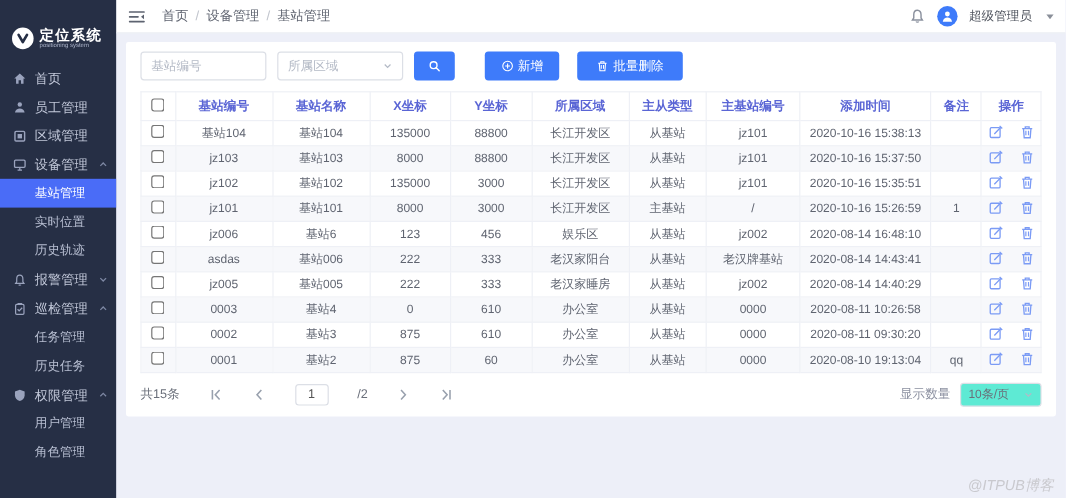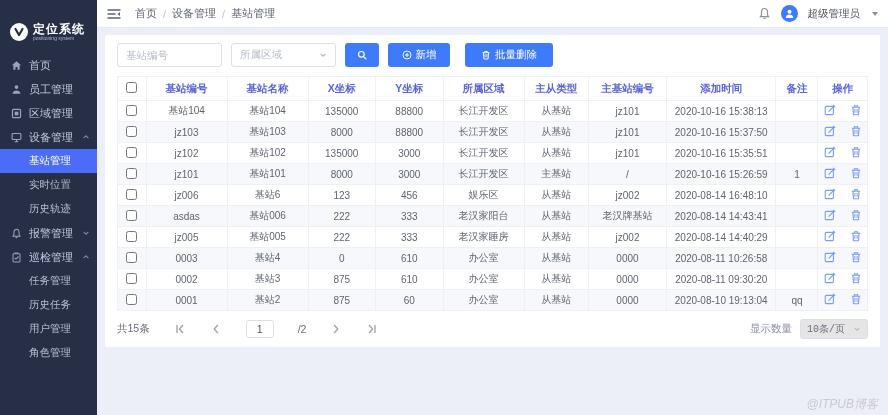--- a/index.html
+++ b/index.html
@@ -55,21 +55,21 @@
   .tb-select { width:105px; height:24px; border:1px solid #dcdfe6; border-radius:3px; background:#fff;
     display:flex; align-items:center; justify-content:space-between; padding:0 8px; cursor:pointer; }
   .tb-select .sel-text { font-size:10.5px; color:#b4bac6; }
   .sel-caret { width:8px; height:8px; color:#b4bac6; display:inline-flex; }
   .sel-caret svg { width:8px; height:8px; }
   .btn { height:24px; border:none; border-radius:3px; background:#3e7bfa; color:#fff; font-size:10.5px;
     display:inline-flex; align-items:center; justify-content:center; gap:4px; cursor:pointer;
     font-family:inherit; }
   .btn svg { width:10px; height:10px; }
   .btn-search { width:34px; }
-  .btn-add { width:62px; margin-left:0; }
+  .btn-add { width:62px; margin-left:16px; }
   .btn-del { width:88px; margin-left:6px; }
 
   
   table { width:100%; border-collapse:collapse; table-layout:fixed; }
   th, td { border:1px solid #eef0f6; text-align:center; overflow:hidden; white-space:nowrap; }
   thead th { height:24px; font-size:10.5px; font-weight:bold; color:#5a65d5; background:#ffffff; }
   tbody td { height:21px; font-size:10px; color:#5f6470; background:#ffffff; }
   tbody tr:nth-child(even) td { background:#f7f8fb; }
   th:nth-child(1), td:nth-child(1) { width:3.8%; }
   th:nth-child(2), td:nth-child(2) { width:10.8%; }
@@ -88,22 +88,22 @@
   .op-icon + .op-icon { margin-left:14px; }
 
   
   .pager { display:flex; align-items:center; margin-top:8px; font-size:10.5px; color:#6a6f7a; gap:24px; }
   .pg-btn { width:12px; height:12px; color:#98a0ad; display:inline-flex; cursor:pointer; }
   .pg-btn svg { width:12px; height:12px; }
   .pg-input { width:28px; height:18px; border:1px solid #dcdfe6; border-radius:3px; text-align:center;
     font-size:10.5px; color:#555; outline:none; font-family:inherit; }
   .pg-right { margin-left:auto; display:flex; align-items:center; gap:8px; }
   .size-label { color:#8b90a0; }
-  .size-select { width:68px; height:20px; border:1px solid #dcdfe6; border-radius:3px; background:#e5e5e5;
-    display:flex; align-items:center; justify-content:space-between; padding:0 6px; cursor:pointer;font-family:Liberation Mono, monospace; }
+  .size-select { width:68px; height:20px; border:1px solid #dcdfe6; border-radius:3px; background:#5eead4;
+    display:flex; align-items:center; justify-content:space-between; padding:0 6px; cursor:pointer; }
   .size-select .sel-text { font-size:10px; color:#6a6f7a; }
 
   .watermark { position:absolute; right:10px; bottom:2px; font-size:12px; color:#c9c9ce;font-style:italic; }
 </style>
 </head>
 <body>
 
 <div class="root">
 
   <aside class="sidebar">
@@ -195,20 +195,33 @@
             <svg viewBox="0 0 10 10">
               <path d="M2 6.5 L5 3.5 L8 6.5" fill="none" stroke="currentColor" stroke-width="1.3"></path>
             </svg>
           </span>
         </div>
         <div class="side-item sub">
           <span>任务管理</span>
         </div>
         <div class="side-item sub">
           <span>历史任务</span>
+        </div>
+        <div class="side-item">
+          <span class="s-icon">
+            <svg viewBox="0 0 12 12">
+              <path d="M6 0.9 L10.4 2.4 V5.9 C10.4 8.6 8.5 10.4 6 11.1 C3.5 10.4 1.6 8.6 1.6 5.9 V2.4 Z" fill="currentColor"></path>
+            </svg>
+          </span>
+          <span>权限管理</span>
+          <span class="caret">
+            <svg viewBox="0 0 10 10">
+              <path d="M2 6.5 L5 3.5 L8 6.5" fill="none" stroke="currentColor" stroke-width="1.3"></path>
+            </svg>
+          </span>
         </div>
         <div class="side-item sub">
           <span>用户管理</span>
         </div>
         <div class="side-item sub">
           <span>角色管理</span>
         </div>
       </nav>
   </aside>
 

